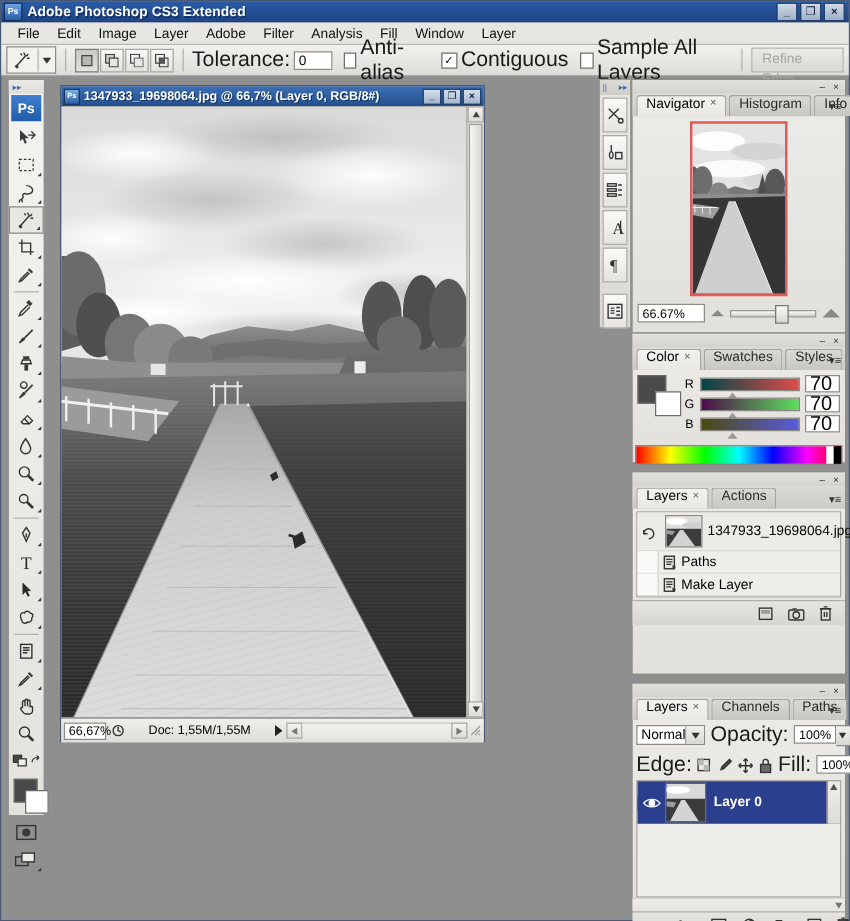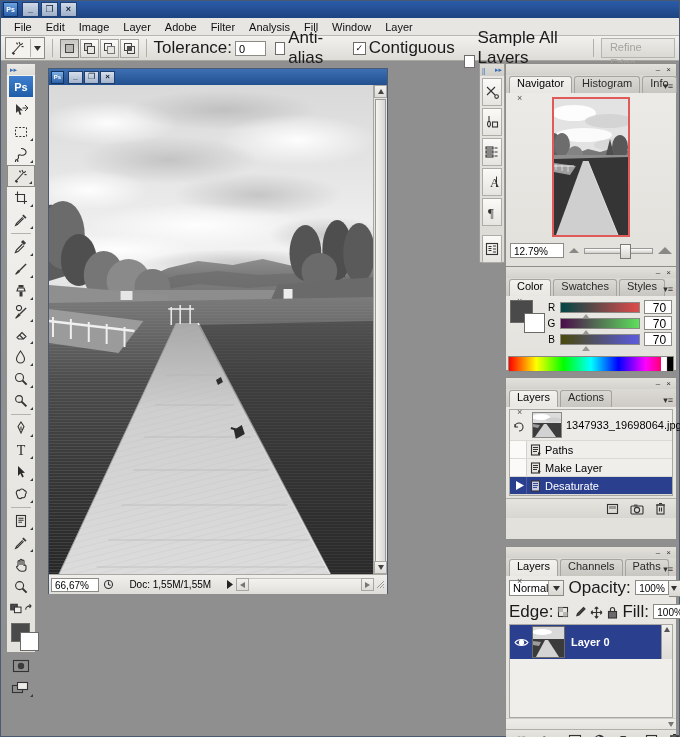--- a/index.html
+++ b/index.html
@@ -79,21 +79,21 @@
     margin-left:1px;font-size:8px;font-weight:bold;color:#0b1c33;display:flex;align-items:center;justify-content:center;line-height:1;}
   .doc-body{position:relative;height:509px;background:#9a9a9a;}
   .canvas-area{position:absolute;left:0;top:0;right:13px;bottom:20px;background:#868686;overflow:hidden;}
   .photo{position:absolute;left:0;top:0;width:100%;height:100%;}
   .vscroll{position:absolute;right:0;top:0;width:13px;bottom:20px;background:#e6e4df;border-left:1px solid #a9a7a2;}
   .vthumb{position:absolute;left:1px;top:14px;width:11px;height:470px;background:linear-gradient(90deg,#f6f5f3,#d9d7d2);border:1px solid #9b9995;box-sizing:border-box;}
   .sbtn{width:13px;height:13px;background:linear-gradient(#f3f2ef,#dedcd7);border:1px solid #a9a7a2;
     box-sizing:border-box;display:flex;align-items:center;justify-content:center;font-size:6px;}
   .statusbar{position:absolute;left:0;bottom:0;right:0;height:19px;background:linear-gradient(#f0efec,#dfddd8);
     border-top:1px solid #aaa8a3;display:flex;align-items:center;font-size:10px;}
-  .zoombox{width:48px;height:14px;border:1px solid #8d8b86;background:#fff;margin-left:2px;
+  .zoombox{width:34px;height:14px;border:1px solid #8d8b86;background:#fff;margin-left:2px;
     font-size:10px;line-height:14px;padding-left:3px;box-sizing:border-box;}
   .docinfo{flex:1;text-align:center;font-size:10px;}
 
   
   .rdock{position:absolute;left:478px;top:62px;width:26px;height:200px;
     background:linear-gradient(#e9e7e3,#dcdad5);border:1px solid #9b9995;box-sizing:border-box;}
   .rd-grip{height:12px;display:flex;align-items:center;justify-content:space-between;padding:0 2px;
     font-size:7px;color:#3b6fb5;background:linear-gradient(#dedcd7,#cfcdc8);}
   .rd-ico{height:26px;margin:2px 2px;background:linear-gradient(#fbfaf8,#e6e4df);
     border:1px solid #aeaca7;display:flex;align-items:center;justify-content:center;}
@@ -101,21 +101,21 @@
 
   
   .panel{position:absolute;left:504px;width:172px;background:linear-gradient(#eeece8,#e2e0db);
     border:1px solid #8f8d88;box-sizing:border-box;}
   .panel-top{height:11px;background:linear-gradient(#e3e1dc,#d4d2cd);position:relative;}
   .panel-top .mini{position:absolute;right:3px;top:1px;font-size:8px;color:#333;letter-spacing:2px;}
   .tabrow{height:18px;display:flex;align-items:flex-end;padding-left:3px;position:relative;
     background:linear-gradient(#dcdad5,#cecbc6);}
   .tab{height:16px;padding:0 7px;display:flex;gap:4px;font-size:11px;
     background:linear-gradient(#dbd9d4,#c8c6c1);border:1px solid #a6a49f;border-bottom:none;
-    border-radius:3px 3px 0 0;margin-right:2px;color:#2a2a2a;flex-direction:column;}
+    border-radius:3px 3px 0 0;margin-right:2px;color:#2a2a2a;}
   .tab.active{background:linear-gradient(#f3f2ef,#e9e7e2);color:#000;}
   .tab .x{font-size:9px;color:#555;}
   .tabmenu{position:absolute;right:3px;bottom:2px;font-size:9px;color:#333;}
   .panel-body{padding:4px;}
 
   
   .nav-thumb-wrap{display:flex;justify-content:center;padding:4px 0 3px 0;}
   .nav-thumb{width:78px;height:140px;border:2px solid #e05a5a;box-sizing:border-box;position:relative;overflow:hidden;}
   .nav-ctl{display:flex;align-items:center;gap:5px;padding:3px 4px 5px 4px;}
   .navzoom{width:54px;height:15px;border:1px solid #8d8b86;background:#fff;font-size:10px;
@@ -125,22 +125,22 @@
     background:linear-gradient(#fbfaf8,#d7d5d0);border:1px solid #7c7a76;}
   .tri-sm{width:0;height:0;border-left:5px solid transparent;border-right:5px solid transparent;border-bottom:5px solid #8a8884;}
   .tri-lg{width:0;height:0;border-left:7px solid transparent;border-right:7px solid transparent;border-bottom:7px solid #8a8884;}
 
   
   .colorrow{display:flex;align-items:center;margin-bottom:2px;gap:4px;}
   .ch{width:9px;font-size:10px;text-align:center;}
   .ramp{flex:1;height:9px;border:1px solid #8a8884;position:relative;}
   .rampmark{position:absolute;left:27%;bottom:-7px;width:0;height:0;
     border-left:4px solid transparent;border-right:4px solid transparent;border-bottom:5px solid #9a9894;}
-  .valbox{width:28px;height:14px;border:1px solid #8d8b86;background:#fff;font-size:12px;
-    line-height:14px;padding-left:3px;box-sizing:border-box;text-align:center;}
+  .valbox{width:28px;height:14px;border:1px solid #8d8b86;background:#fff;font-size:16px;
+    line-height:14px;padding-left:3px;box-sizing:border-box;}
   .swbox{position:relative;width:34px;height:32px;margin-right:3px;}
   .swbox .f{position:absolute;left:0;top:0;width:21px;height:21px;background:#4a4a4a;border:1px solid #6d6b67;}
   .swbox .b{position:absolute;left:14px;top:13px;width:19px;height:18px;background:#fff;border:1px solid #6d6b67;}
   .spectrum{height:14px;margin:4px 2px 2px 2px;border:1px solid #8a8884;
     background:linear-gradient(90deg,#ff0000,#ffff00,#00ff00,#00ffff,#0000ff,#ff00ff,#ff0000);position:relative;}
   .spectrum .wk{position:absolute;right:0;top:0;width:12px;height:100%;
     background:linear-gradient(90deg,#ffffff 0%,#ffffff 45%,#000 55%,#000 100%);}
 
   
   .hist-list{background:#f0eeea;border:1px solid #a9a7a2;}
@@ -173,20 +173,21 @@
   svg{display:block;}
   .ico{stroke:#333;fill:none;stroke-width:1.1;}
 </style>
 </head>
 <body>
 
 <div class="app">
 
   <div class="titlebar">
     <div class="ps-mini">Ps</div>
+    <div class="title-text">Adobe Photoshop CS3 Extended</div>
     <div class="wbtns">
       <div class="wbtn">_</div>
       <div class="wbtn">❐</div>
       <div class="wbtn">×</div>
     </div>
   </div>
 
   <div class="menubar">
     <div class="menu-item">File</div>
     <div class="menu-item">Edit</div>
@@ -251,21 +252,21 @@
     <span class="lbl">Tolerance:</span>
     <div class="txtfield">0</div>
     <div class="chk" style="margin-left:6px;">
       <span class="cbox"></span>
       <span class="lbl">Anti-alias</span>
     </div>
     <div class="chk" style="margin-left:6px;">
       <span class="cbox">✓</span>
       <span class="lbl">Contiguous</span>
     </div>
-    <div class="chk" style="margin-left:6px;align-items:flex-end;">
+    <div class="chk" style="margin-left:6px;">
       <span class="cbox"></span>
       <span class="lbl">Sample All Layers</span>
     </div>
     <div class="sep"></div>
     <div class="btn-dis">Refine Edge...</div>
   </div>
 
   <div class="toolbox">
     <div class="tb-grip">▸▸</div>
     <div class="tb-ps">Ps</div>
@@ -499,20 +500,21 @@
             <rect x="6.5" y="1.5" width="10" height="7" fill="#eeece8"></rect>
           </g>
         </svg>
       <i class="tri"></i>
     </div>
   </div>
 
   <div class="docwin">
     <div class="doc-title">
       <div class="doc-ico">Ps</div>
+      <div class="doc-title-text">1347933_19698064.jpg @ 66,7% (Layer 0, RGB/8#)</div>
       <div class="dbtn">_</div>
       <div class="dbtn">❐</div>
       <div class="dbtn">×</div>
     </div>
 
     <div class="doc-body">
       <div class="canvas-area">
         <svg class="photo" viewBox="0 0 327 489" preserveAspectRatio="none">
           <defs>
             <linearGradient id="sky" x1="0" y1="0" x2="0" y2="1">
@@ -765,21 +767,21 @@
           <path d="M0 60 L74 58 L74 136 L0 136 Z" fill="#353535"></path>
           <path d="M29 62 L34 62 L64 136 L2 136 Z" fill="#cfcfcf"></path>
           <path d="M34 62 L64 136" stroke="#f2f2f2" stroke-width="0.8" fill="none"></path>
           <path d="M0 64 L22 67 L16 76 L0 73 Z" fill="#9e9e9e"></path>
           <path d="M0 67 H20" stroke="#f0f0f0" stroke-width="0.9"></path>
           <path d="M2 65 V71 M8 66 V72 M14 67 V73" stroke="#efefef" stroke-width="0.7"></path>
         </svg>
       </div>
     </div>
     <div class="nav-ctl">
-      <div class="navzoom">12.79%</div>
+      <div class="navzoom">66.67%</div>
       <span class="tri-sm"></span>
       <div class="slidertrack">
         <div class="sliderthumb"></div>
       </div>
       <span class="tri-lg"></span>
     </div>
   </div>
 
   <div class="panel" style="top:265px;height:105px;">
     <div class="panel-top">
@@ -891,36 +893,20 @@
                 <g class="ico">
                   <rect x="1.5" y="1" width="8" height="10" fill="#e8e6e1"></rect>
                   <path d="M3 3.5 h5 M3 5.5 h5 M3 7.5 h4"></path>
                   <path d="M8 8 l3 1.5 -3 1.5z" fill="#333" stroke="none"></path>
                 </g>
               </svg>
           </span>
           <span>Make Layer</span>
         </div>
 
-        <div class="hrow hsel">
-          <span class="hcheck">
-            <svg width="8" height="9" viewBox="0 0 8 9" style="margin:4px 0 0 6px;">
-                <path d="M0 0 L8 4.5 L0 9 Z" fill="#fff"></path>
-              </svg>
-          </span>
-          <span class="hicon">
-            <svg width="12" height="12" viewBox="0 0 12 12">
-                <g class="ico" stroke="#dfe2f2">
-                  <rect x="1.5" y="1" width="8" height="10" fill="#c9cde8"></rect>
-                  <path d="M3 3.5 h5 M3 5.5 h5 M3 7.5 h4" stroke="#3a4a8f"></path>
-                </g>
-              </svg>
-          </span>
-          <span>Desaturate</span>
-        </div>
       </div>
     </div>
     <div class="panel-foot">
       <span>
         <svg width="13" height="12" viewBox="0 0 13 12">
             <g class="ico">
               <rect x="1.5" y="1.5" width="10" height="9"></rect>
               <rect x="3" y="3" width="7" height="3" fill="#9b9995" stroke="none"></rect>
             </g>
           </svg>

